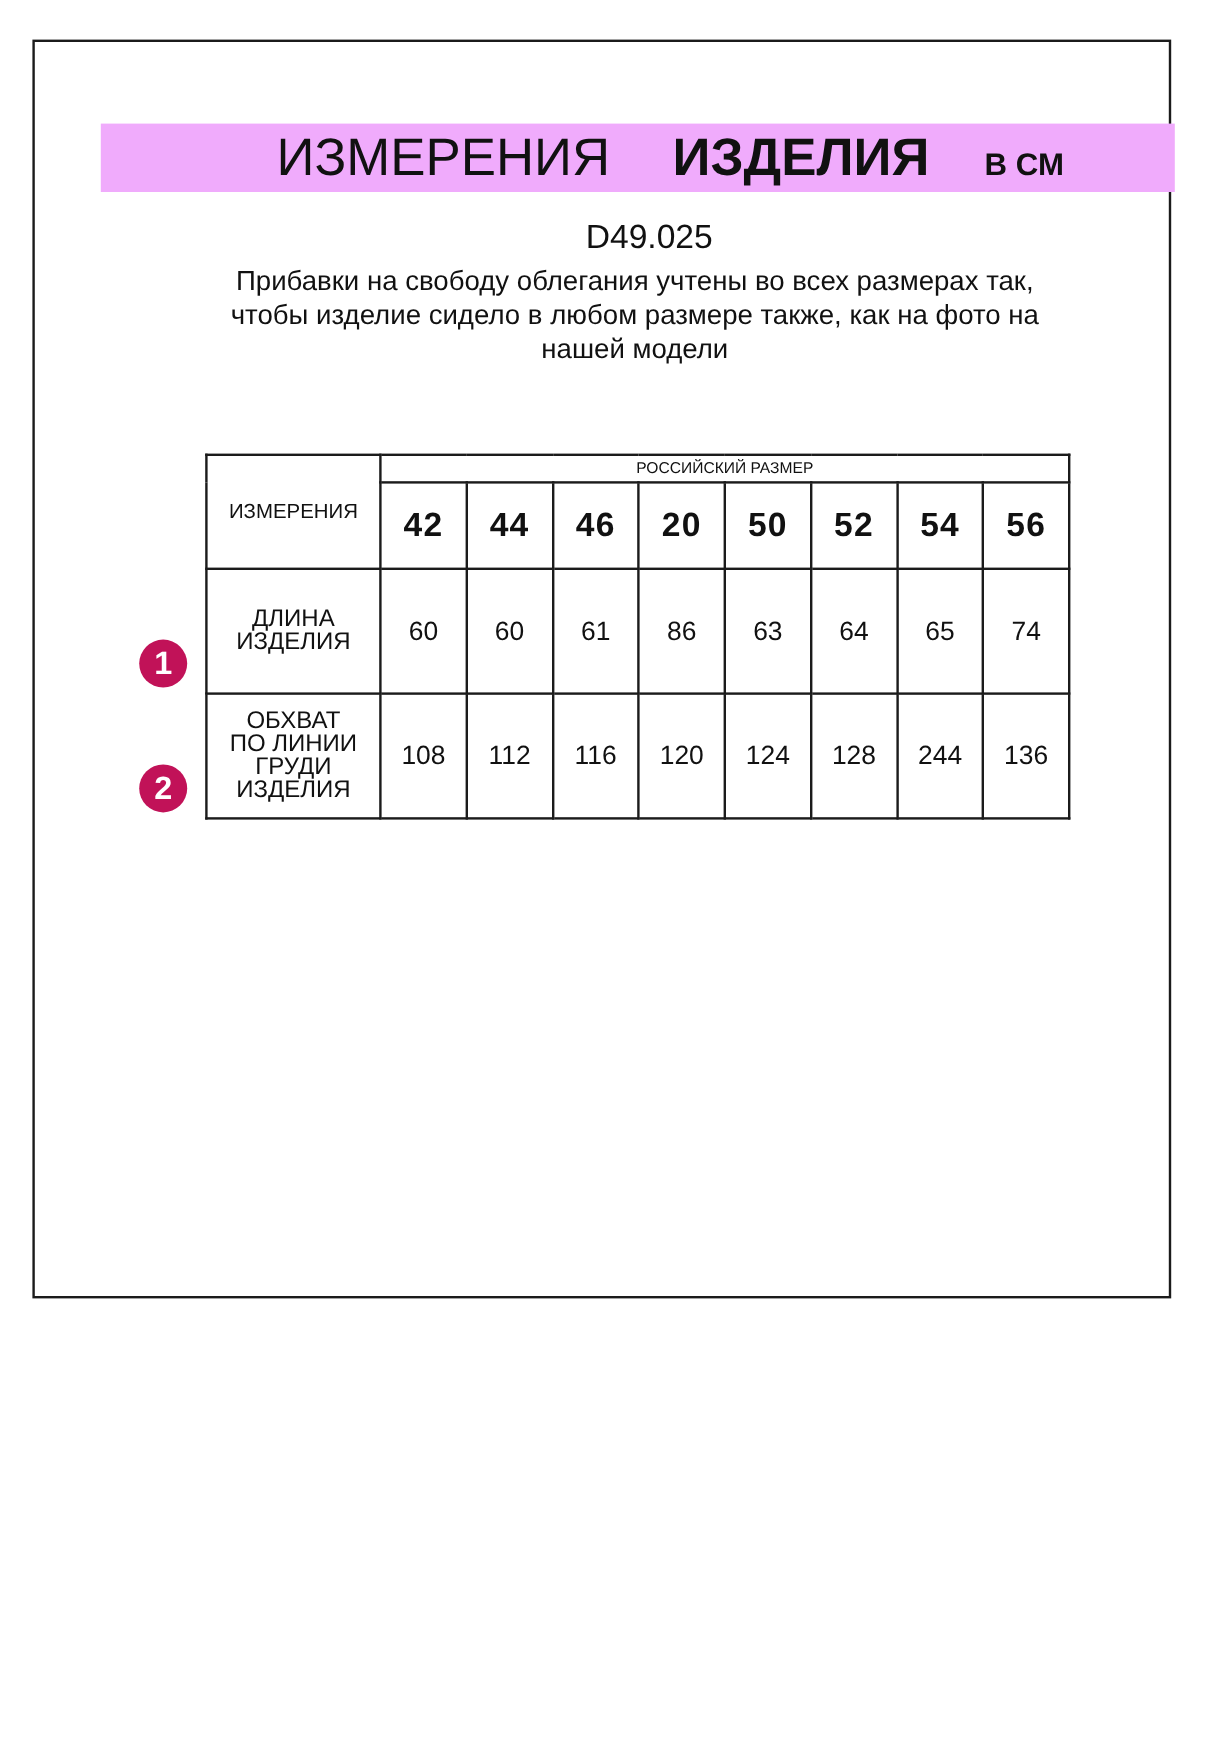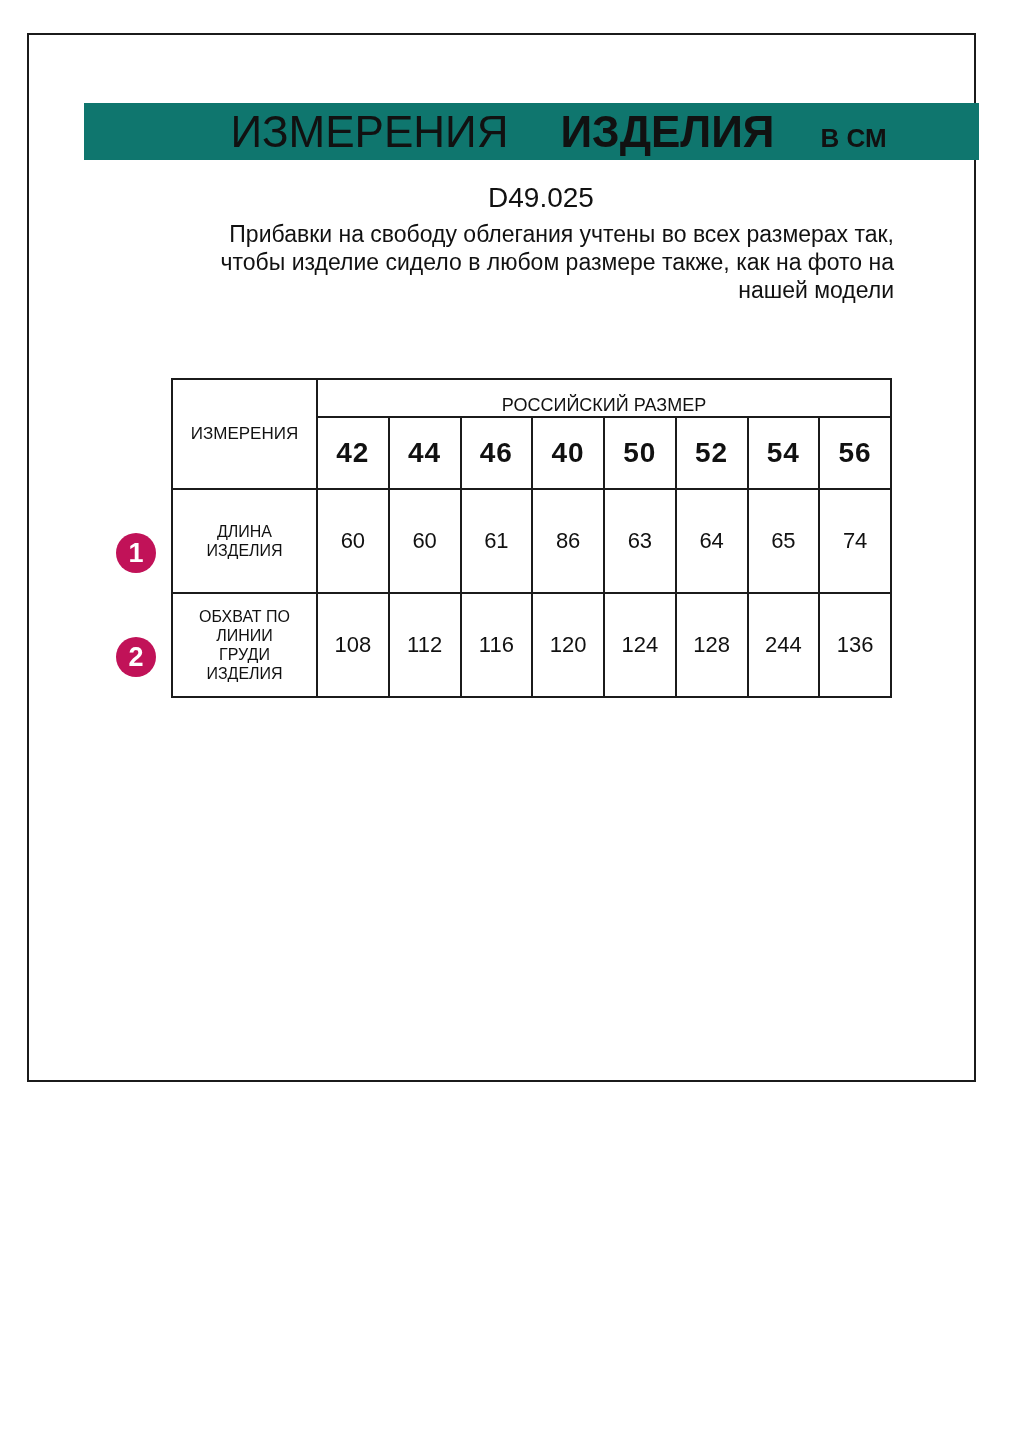--- a/index.html
+++ b/index.html
@@ -19,21 +19,21 @@
     position: absolute;
     left: 27px; top: 33px;
     width: 949px; height: 1049px;
     border: 2px solid #1b1b1b;
     background: #ffffff;
   }
   .titlebar {
     position: absolute;
     left: 55px; top: 68px;
     width: 895px; height: 57px;
-    background: #0f766e;
+    background: #f0abfc;
     text-align: center;
     line-height: 57px;
     padding-left: 54px;
     white-space: nowrap;
   }
   .titlebar .t1 {
     font-size: 44px; font-weight: 400; letter-spacing: 0px;
   }
   .titlebar .t2 {
     font-size: 44px; font-weight: 700; margin-left: 52px;
@@ -43,21 +43,21 @@
   }
   .code {
     position: absolute;
     left: 0; top: 147px; width: 1024px;
     text-align: center;
     font-size: 28px; font-weight: 400;
   }
   .note {
     position: absolute;
     left: 135px; top: 185px; width: 730px;
-    text-align: right;
+    text-align: center;
     font-size: 23px; line-height: 28px;
     font-weight: 400;
   }
   table.size-table {
     position: absolute;
     left: 142px; top: 343px;
     width: 721px;
     border-collapse: collapse;
     table-layout: fixed;
   }
@@ -66,33 +66,33 @@
     text-align: center;
     vertical-align: middle;
     background: #ffffff;
   }
   td.corner {
     width: 145px;
     font-size: 17px;
   }
   td.span-header {
     height: 22px;
-    font-size: 18px;
+    font-size: 13px;
     line-height: 18px;
-    padding: 16px 0 2px 0;
+    padding: 1px 0 2px 0;
   }
   tr.r-sizes td {
     height: 72px;
     font-size: 28px;
     font-weight: 700;
     letter-spacing: 1px;
   }
   tr.r-data { height: 104px; }
   td.rowlabel {
-    font-size: 16px;
+    font-size: 20px;
     line-height: 19px;
     padding: 0 18px;
   }
   td.val { font-size: 22px; font-weight: 400; }
   .marker {
     position: absolute;
     width: 40px; height: 40px;
     border-radius: 50%;
     background: #c11258;
     color: #ffffff;
@@ -119,21 +119,21 @@
     <table class="size-table">
       <tbody>
         <tr>
           <td class="corner" rowspan="2">ИЗМЕРЕНИЯ</td>
           <td class="span-header" colspan="8">РОССИЙСКИЙ РАЗМЕР</td>
         </tr>
         <tr class="r-sizes">
           <td>42</td>
           <td>44</td>
           <td>46</td>
-          <td>40</td>
+          <td>20</td>
           <td>50</td>
           <td>52</td>
           <td>54</td>
           <td>56</td>
         </tr>
         <tr class="r-data">
           <td class="rowlabel">ДЛИНА ИЗДЕЛИЯ</td>
           <td class="val">60</td>
           <td class="val">60</td>
           <td class="val">61</td>

